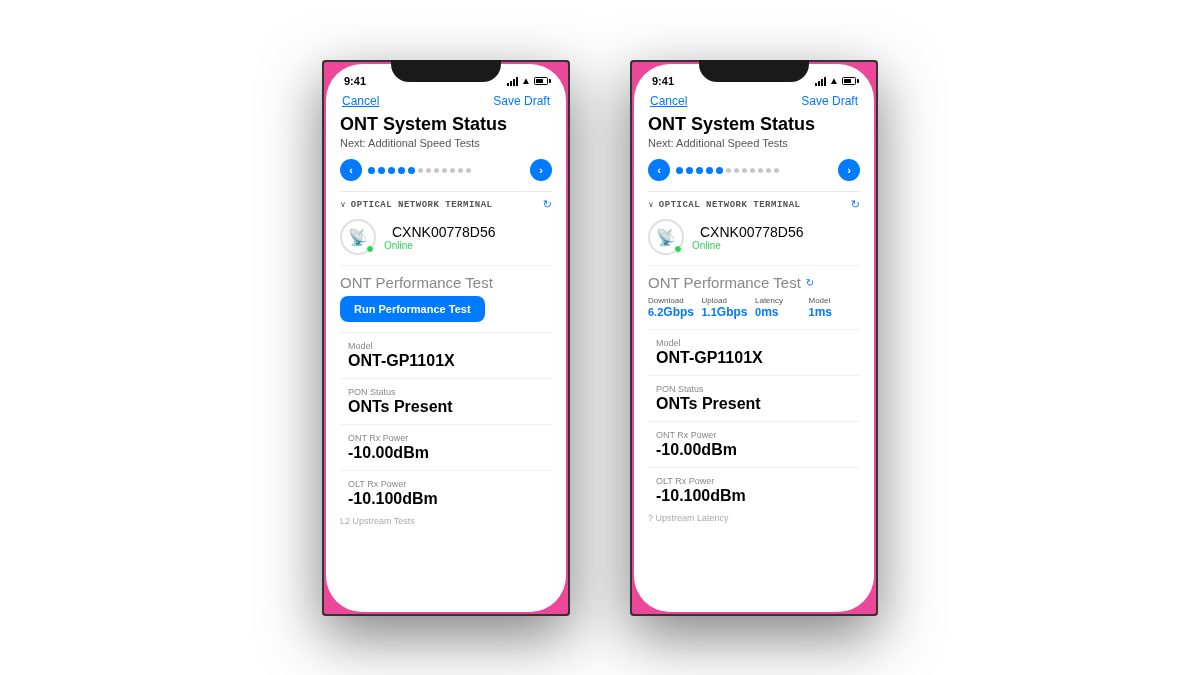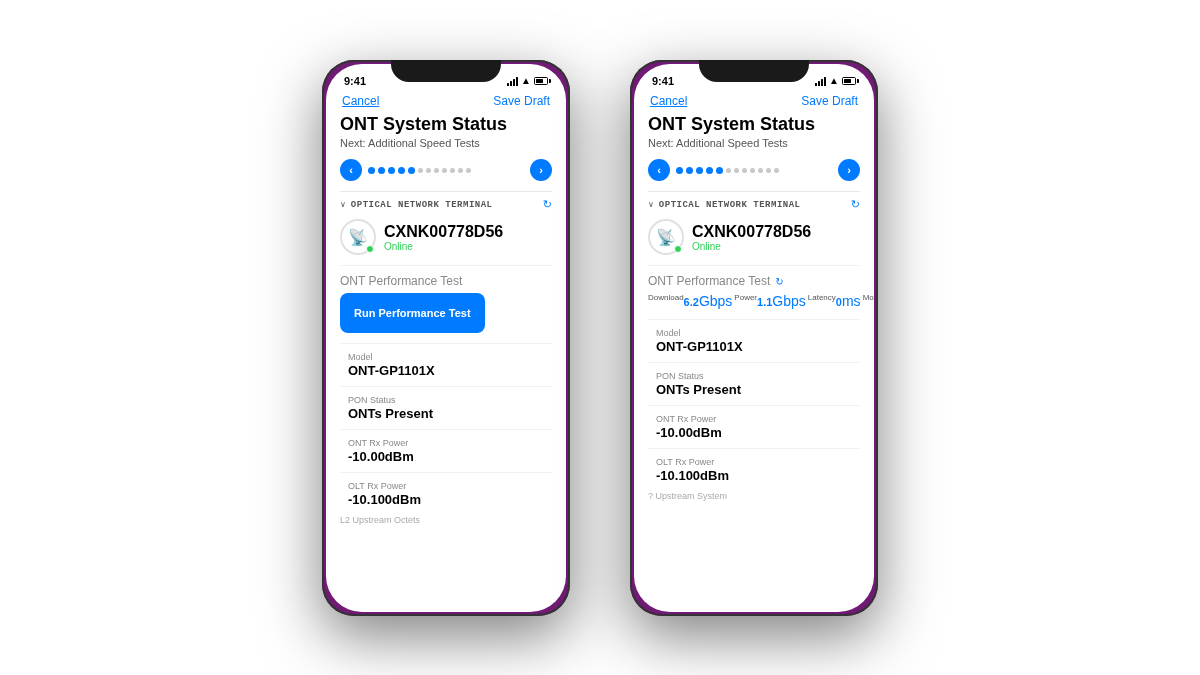--- a/index.html
+++ b/index.html
@@ -22,22 +22,22 @@
       gap: 60px;
       width: 100%;
       height: 100%;
       background: white;
     }
 
     
     .phone {
       width: 248px;
       height: 556px;
-      background: #701a75;
-      border-radius: 32px;
+      background: #ec4899;
+      border-radius: 4px;
       position: relative;
       box-shadow: 0 20px 60px rgba(0,0,0,0.5), inset 0 0 0 2px #333;
       overflow: hidden;
     }
 
     
     .phone-notch {
       position: absolute;
       top: 0;
       left: 50%;
@@ -241,94 +241,95 @@
       right: 0;
       border: 1.5px solid white;
     }
 
     .device-info {
       display: flex;
       flex-direction: column;
     }
 
     .device-id {
-      font-size: 16px;
-      font-weight: 700;
+      font-size: 14px;
+      font-weight: 400;
       color: #000;
+      margin-left: 8px;
     }
 
     .device-status {
       font-size: 10px;
       color: #30d158;
       font-weight: 500;
     }
 
     
     .perf-label {
-      font-size: 12px;
+      font-size: 15px;
       color: #888;
       margin-bottom: 5px;
     }
 
     .perf-btn {
       display: inline-block;
       background: #007AFF;
       color: white;
       font-size: 11px;
       font-weight: 600;
-      padding: 14px 14px;
+      padding: 7px 14px;
       border-radius: 8px;
       cursor: pointer;
       margin-bottom: 10px;
     }
 
     
     .stats-grid {
       display: grid;
       grid-template-columns: repeat(4, 1fr);
       gap: 2px;
       margin-bottom: 10px;
     }
 
     .stat-item {
       display: flex;
-      flex-direction: row;
+      flex-direction: column;
     }
 
     .stat-label {
       font-size: 8px;
       color: #555;
     }
 
     .stat-value {
       font-size: 11px;
       font-weight: 600;
       color: #007AFF;
     }
 
     .stat-unit {
-      font-size: 14px;
-      font-weight: normal;
+      font-size: 12px;
+      font-weight: bold;
       color: #007AFF;
     }
 
     
     .info-field {
       margin-bottom: 8px;
       margin-left: 8px;
     }
 
     .info-field-label {
       font-size: 9px;
       color: #888;
       margin-bottom: 1px;
     }
 
     .info-field-value {
-      font-size: 13px;
+      font-size: 16px;
       font-weight: 600;
       color: #000;
     }
 
     
     .field-divider {
       height: 1px;
       background: #f0f0f0;
       margin-bottom: 8px;
     }
@@ -494,21 +495,21 @@
           <div class="info-field-label">ONT Rx Power</div>
           <div class="info-field-value">-10.00dBm</div>
         </div>
 
         <div class="field-divider"></div>
         <div class="info-field">
           <div class="info-field-label">OLT Rx Power</div>
           <div class="info-field-value">-10.100dBm</div>
         </div>
 
-        <div class="bottom-text">L2 Upstream Octets</div>
+        <div class="bottom-text">L2 Upstream Tests</div>
       </div>
 
       <div class="bottom-fade"></div>
     </div>
   </div>
 
   <div class="phone">
     <div class="phone-notch"></div>
     <div class="phone-screen">
 
@@ -582,21 +583,21 @@
         </div>
 
         <div class="stats-grid">
           <div class="stat-item">
             <span class="stat-label">Download</span>
             <span class="stat-value">
               <span>6.2</span><span class="stat-unit">Gbps</span>
             </span>
           </div>
           <div class="stat-item">
-            <span class="stat-label">Power</span>
+            <span class="stat-label">Upload</span>
             <span class="stat-value">
               <span>1.1</span><span class="stat-unit">Gbps</span>
             </span>
           </div>
           <div class="stat-item">
             <span class="stat-label">Latency</span>
             <span class="stat-value">
               <span>0</span><span class="stat-unit">ms</span>
             </span>
           </div>
@@ -625,20 +626,20 @@
           <div class="info-field-label">ONT Rx Power</div>
           <div class="info-field-value">-10.00dBm</div>
         </div>
 
         <div class="field-divider"></div>
         <div class="info-field">
           <div class="info-field-label">OLT Rx Power</div>
           <div class="info-field-value">-10.100dBm</div>
         </div>
 
-        <div class="bottom-text">? Upstream System</div>
+        <div class="bottom-text">? Upstream Latency</div>
       </div>
 
       <div class="bottom-fade"></div>
     </div>
   </div>
 
 </div>
 
 </body></html>

